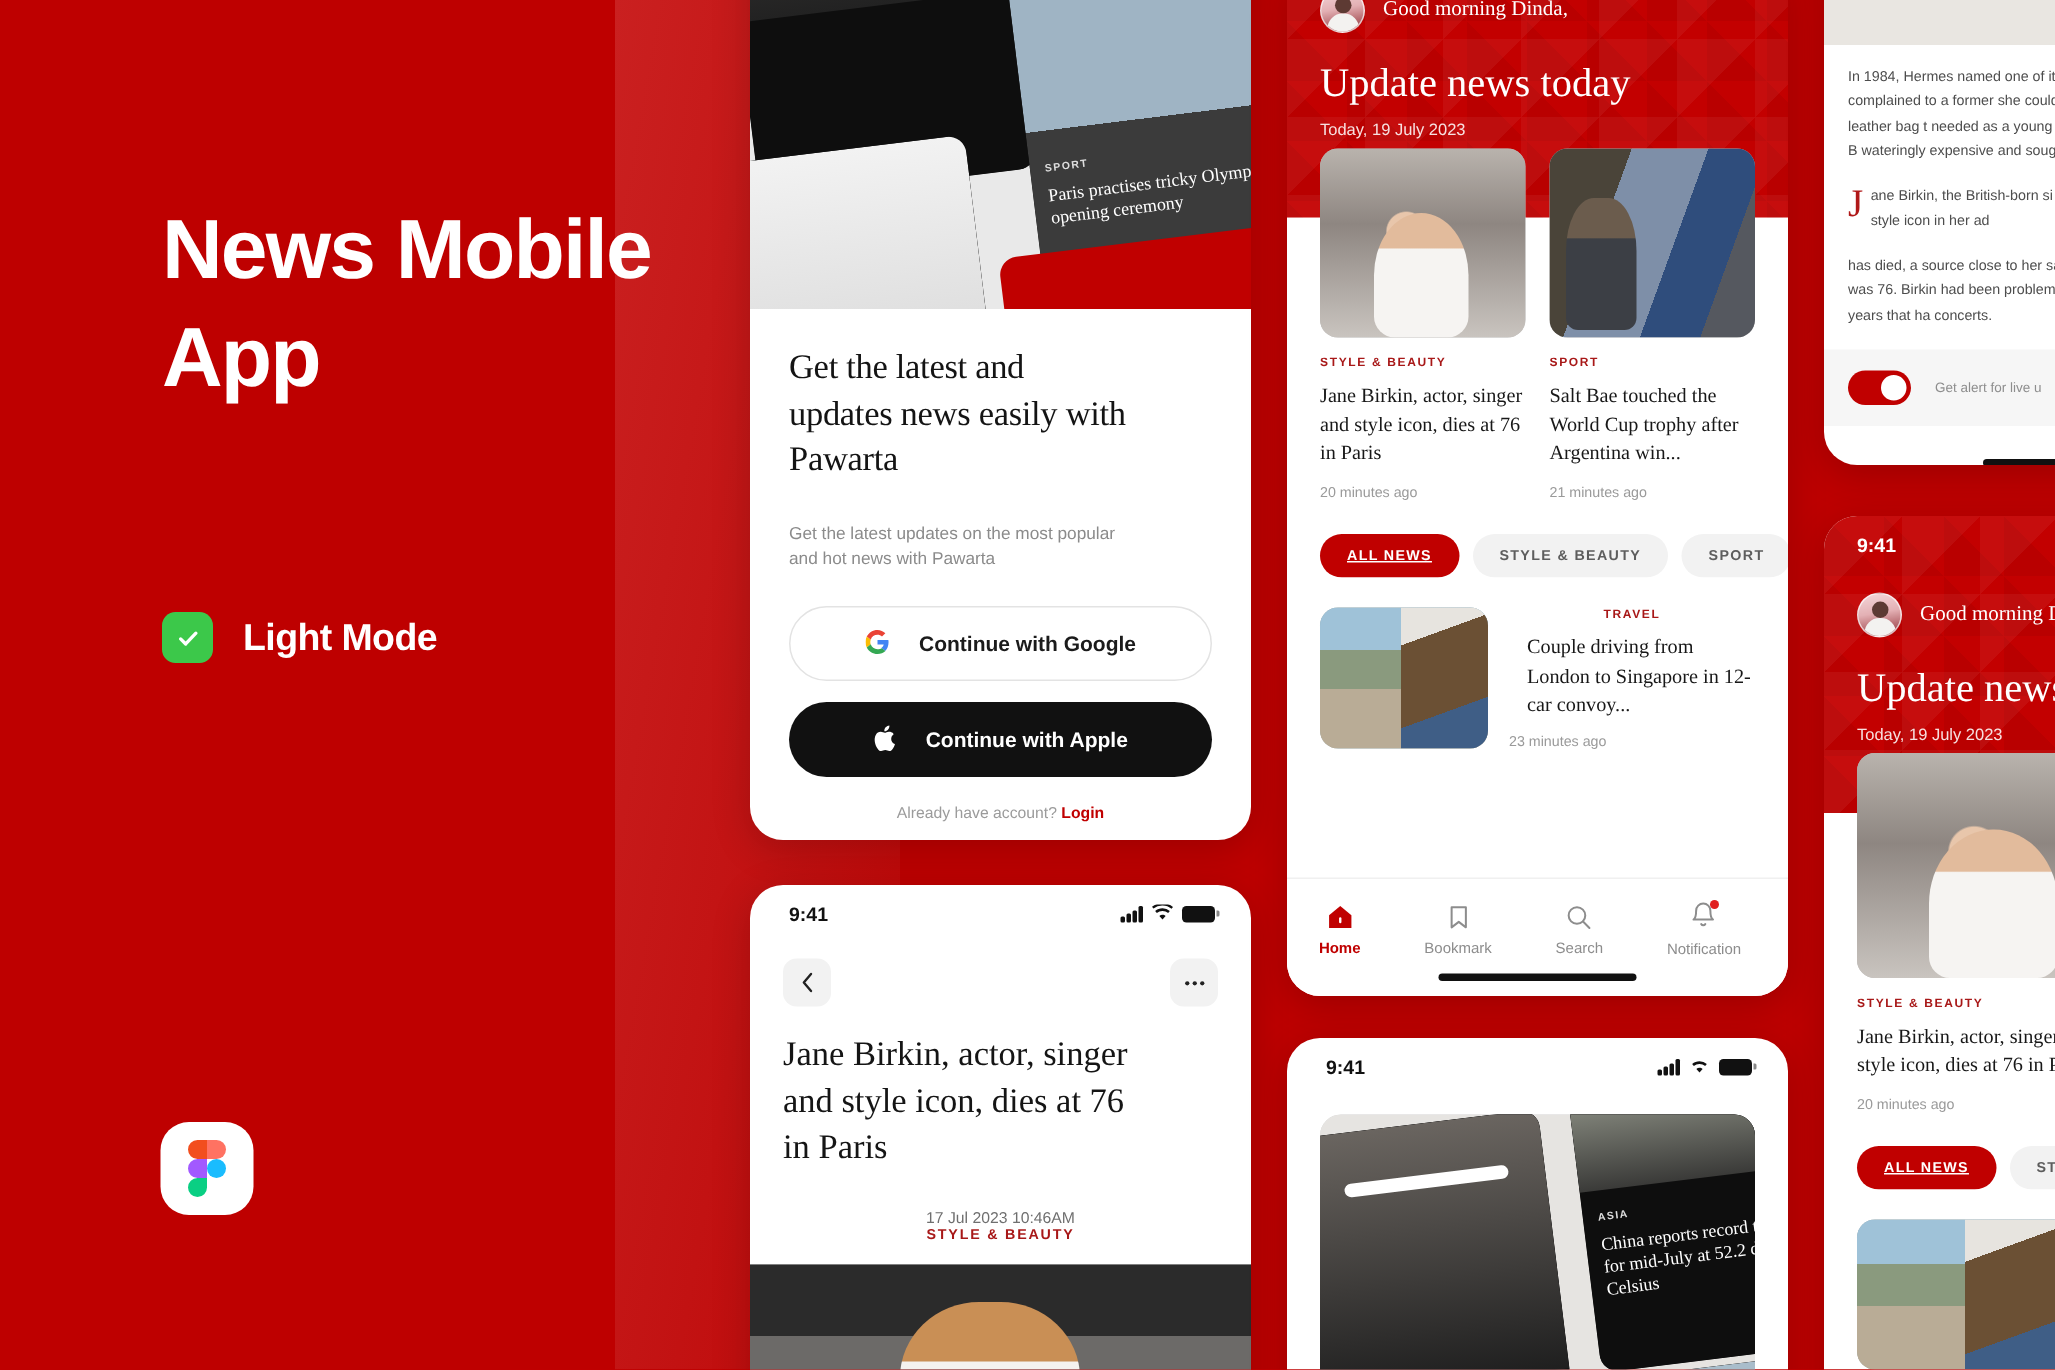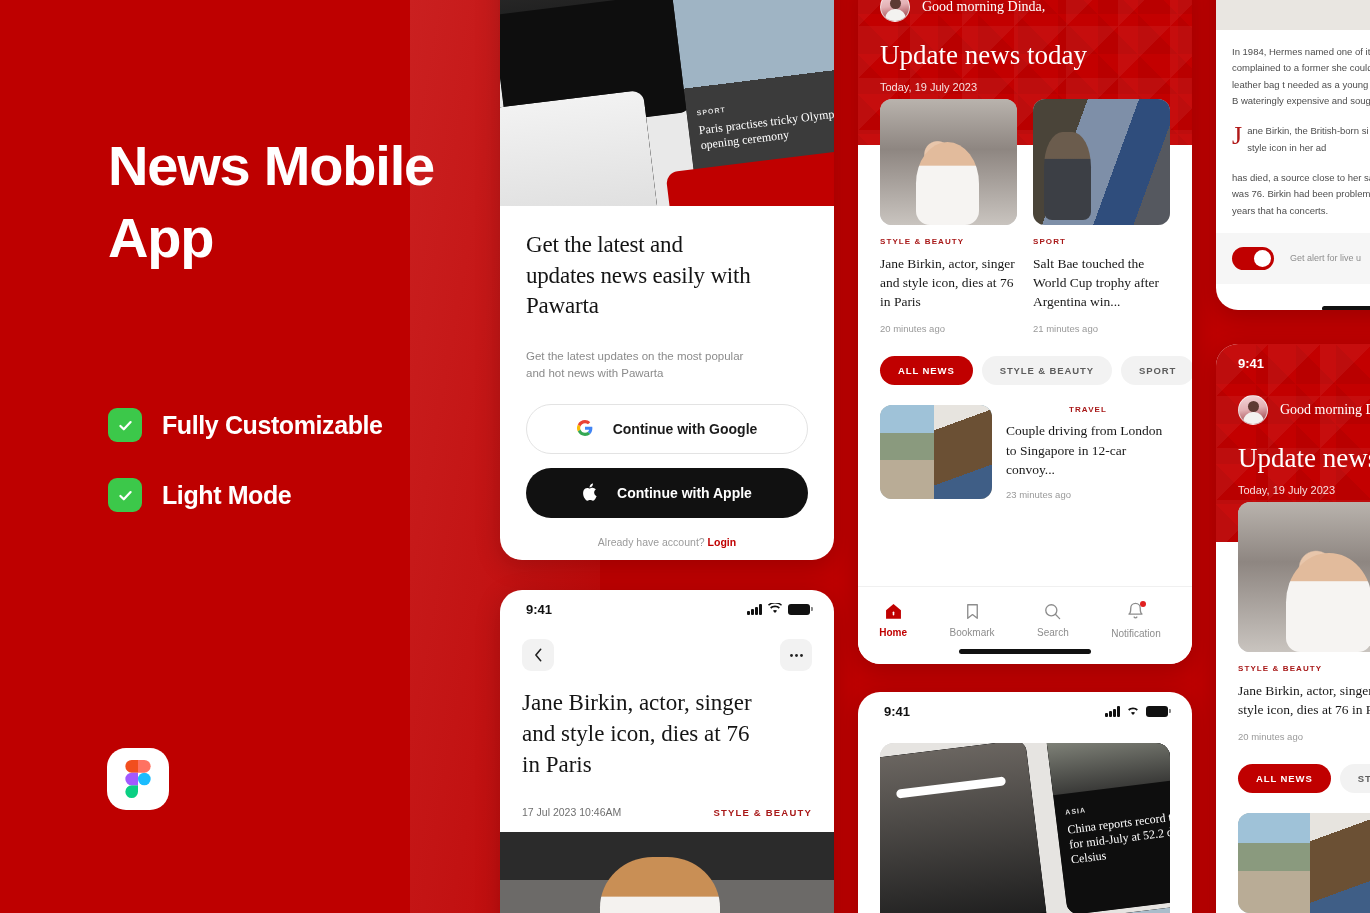--- a/index.html
+++ b/index.html
@@ -108,21 +108,21 @@
     width: 32px; height: 32px; border-radius: 9px; background: #F2F2F2;
     display: flex; align-items: center; justify-content: center; color: #222;
     font-size: 15px;
   }
   .art-title {
     font-family: Liberation Serif, serif; font-size: 23px; line-height: 1.35;
     color: #151515; padding: 16px 22px 0 22px; white-space: pre-line;
   }
   .art-meta {
     display: flex; justify-content: space-between; align-items: center;
-    padding: 26px 22px 14px 22px; font-size: 10.5px; color: #6f6f6f;
+    padding: 26px 22px 14px 22px; font-size: 10.5px; color: #6f6f6f; flex-direction: column;
   }
   .art-cat { color: #A81818; font-weight: 700; letter-spacing: 1.2px; font-size: 9.5px; }
   .art-photo { height: 140px; background:#3a3a3a; position:relative; overflow:hidden; }
 
   
   #home { left: 858px; top: -26px; width: 334px; height: 690px; }
   .home-hero {
     background: #C30000; padding: 0 0 52px 0; position: relative;
     background-image:
       linear-gradient(135deg, rgba(255,255,255,.05) 0 50%, transparent 50%),
@@ -146,26 +146,26 @@
   .feat-img { height: 126px; border-radius: 12px; overflow: hidden; background:#bbb; position:relative; }
   .feat-cat { color: #A81818; font-weight: 700; letter-spacing: 1.1px; font-size: 8px; margin-top: 12px; }
   .feat-head { font-family: "Liberation Serif", serif; font-size: 13.5px; line-height: 1.42; color: #181818; margin-top: 8px; }
   .feat-time { font-size: 9.5px; color: #9a9a9a; margin-top: 12px; }
 
   .pills { display: flex; gap: 9px; padding: 22px 0 0 22px; overflow: hidden; }
   .pill {
     border-radius: 16px; padding: 9px 18px; font-size: 9.5px; font-weight: 700;
     letter-spacing: 0.9px; background: #F2F2F2; color: #5d5d5d; white-space: nowrap; flex:0 0 auto;
   }
-  .pill.active { background: #C00000; color: #fff; }
+  .pill.active { background: #C00000; color: #fff; text-decoration: underline; }
 
   .list-row { display: flex; gap: 14px; padding: 20px 22px 0 22px; }
   .list-img { width: 112px; height: 94px; border-radius: 12px; overflow: hidden; background:#9aa; flex:0 0 auto; position:relative; }
   .list-cat { color: #A81818; font-weight: 700; letter-spacing: 1.1px; font-size: 8px; text-align: center; }
-  .list-head { font-family: "Liberation Serif", serif; font-size: 13.5px; line-height: 1.42; color: #181818; margin-top: 7px; }
+  .list-head { font-family: "Liberation Serif", serif; font-size: 13.5px; line-height: 1.42; color: #181818; margin-top: 7px; margin-left: 12px; }
   .list-time { font-size: 9.5px; color: #9a9a9a; margin-top: 10px; }
 
   .tabbar {
     display: flex; justify-content: space-around; align-items: center;
     padding: 14px 10px 6px 0; border-top: 1px solid #f0f0f0; background:#fff;
   }
   .tab { display: flex; flex-direction: column; align-items: center; gap: 6px; color: #8d8d8d; font-size: 10px; }
   .tab.active { color: #C00000; font-weight: 700; }
 
   
@@ -216,28 +216,20 @@
 App</div>
   </div>
 
   <div class="feature-list">
     <div class="feature-row">
       <span class="check-box">
         <svg width="17" height="17" viewBox="0 0 20 20">
             <path d="M4 10.5l4 4 8-8.5" fill="none" stroke="#fff" stroke-width="2.6" stroke-linecap="round" stroke-linejoin="round"></path>
           </svg>
       </span>
-      <span class="feature-label">Fully Customizable</span>
-    </div>
-    <div class="feature-row">
-      <span class="check-box">
-        <svg width="17" height="17" viewBox="0 0 20 20">
-            <path d="M4 10.5l4 4 8-8.5" fill="none" stroke="#fff" stroke-width="2.6" stroke-linecap="round" stroke-linejoin="round"></path>
-          </svg>
-      </span>
       <span class="feature-label">Light Mode</span>
     </div>
   </div>
 
   <div class="figma-badge">
     <svg width="26" height="38" viewBox="0 0 38 57">
       <path fill="#1ABCFE" d="M19 28.5a9.5 9.5 0 1 1 19 0 9.5 9.5 0 0 1-19 0z"></path>
       <path fill="#0ACF83" d="M0 47.5A9.5 9.5 0 0 1 9.5 38H19v9.5a9.5 9.5 0 1 1-19 0z"></path>
       <path fill="#FF7262" d="M19 0v19h9.5a9.5 9.5 0 1 0 0-19H19z"></path>
       <path fill="#F24E1E" d="M0 9.5A9.5 9.5 0 0 0 9.5 19H19V0H9.5A9.5 9.5 0 0 0 0 9.5z"></path>

